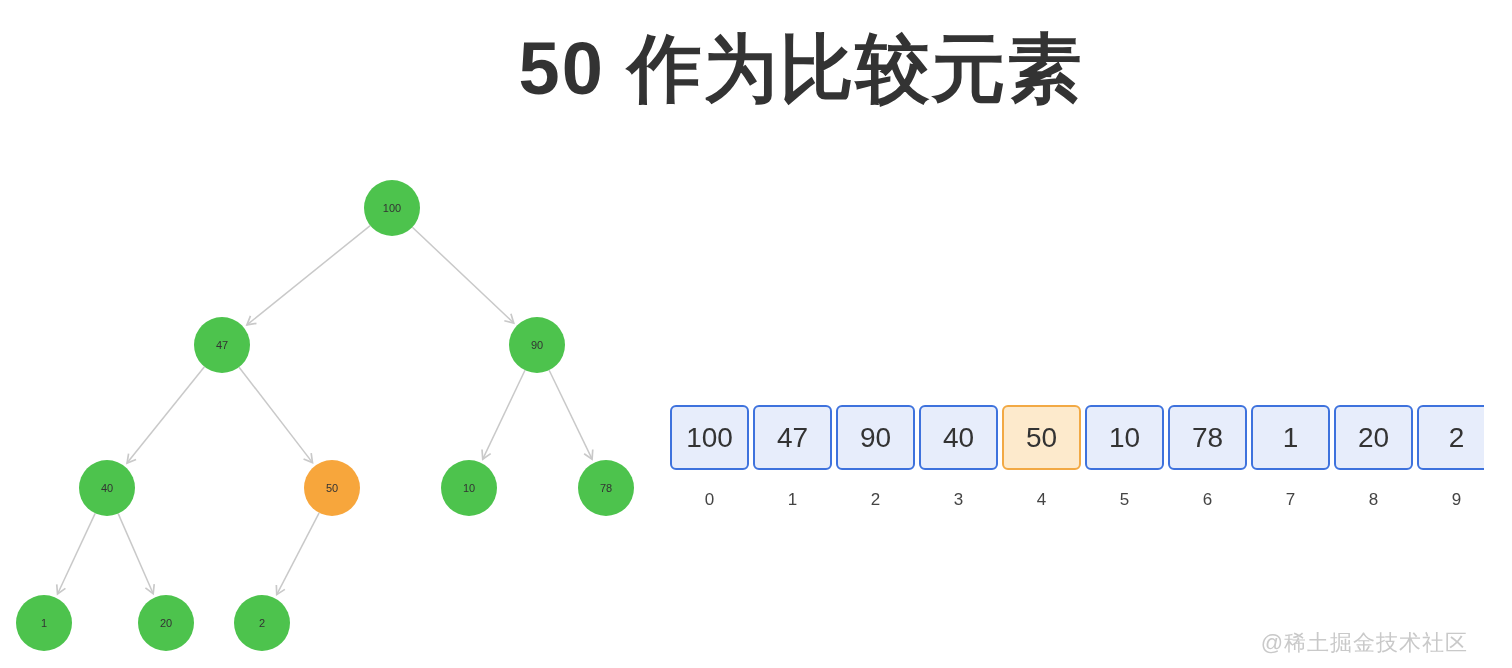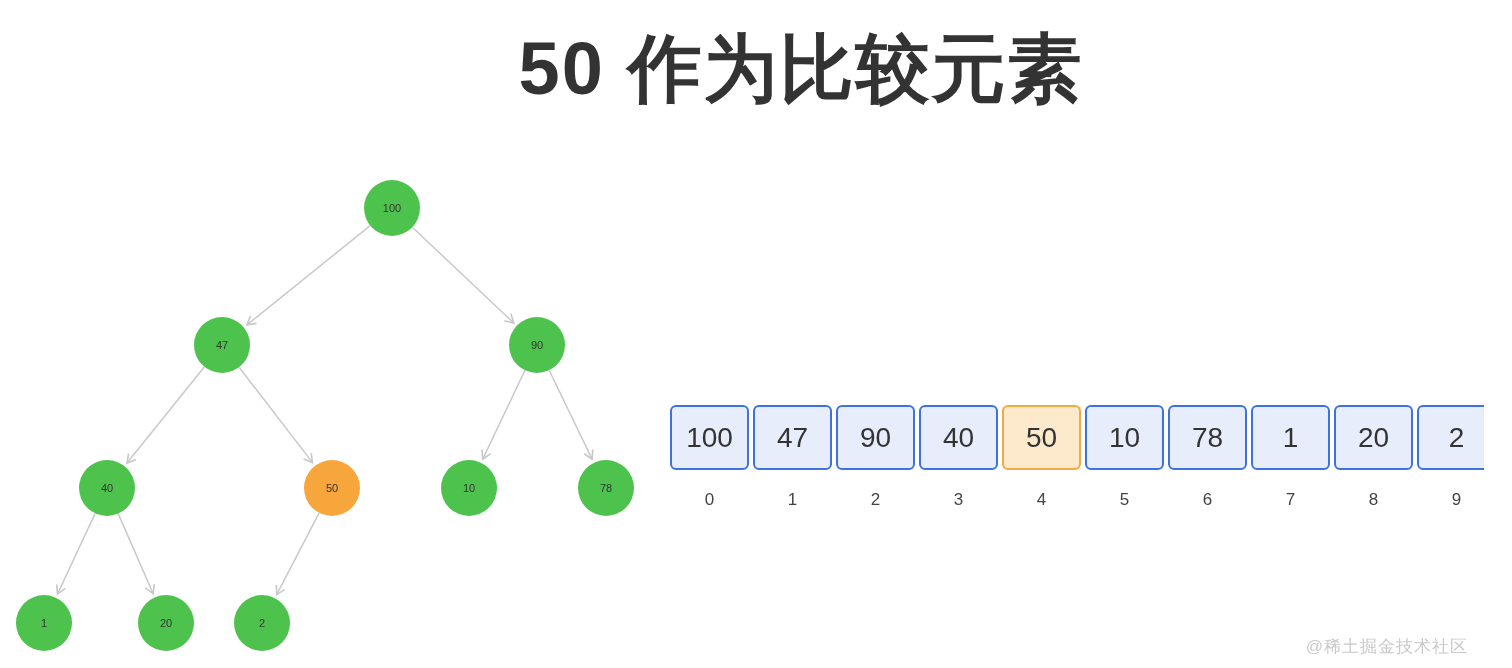--- a/index.html
+++ b/index.html
@@ -62,21 +62,21 @@
     width: 79px;
     text-align: center;
     font-size: 17px;
     color: var(--index-text, #444);
   }
 
   .watermark {
     position: absolute;
     right: 16px;
     bottom: 10px;
-    font-size: 17px;
+    font-size: 22px;
     letter-spacing: 1px;
     color: var(--watermark-text, #C9C9C9);
   }
 </style>
 </head>
 <body>
 
 <div class="canvas">
 
   <h1 class="title">50 作为比较元素</h1>

